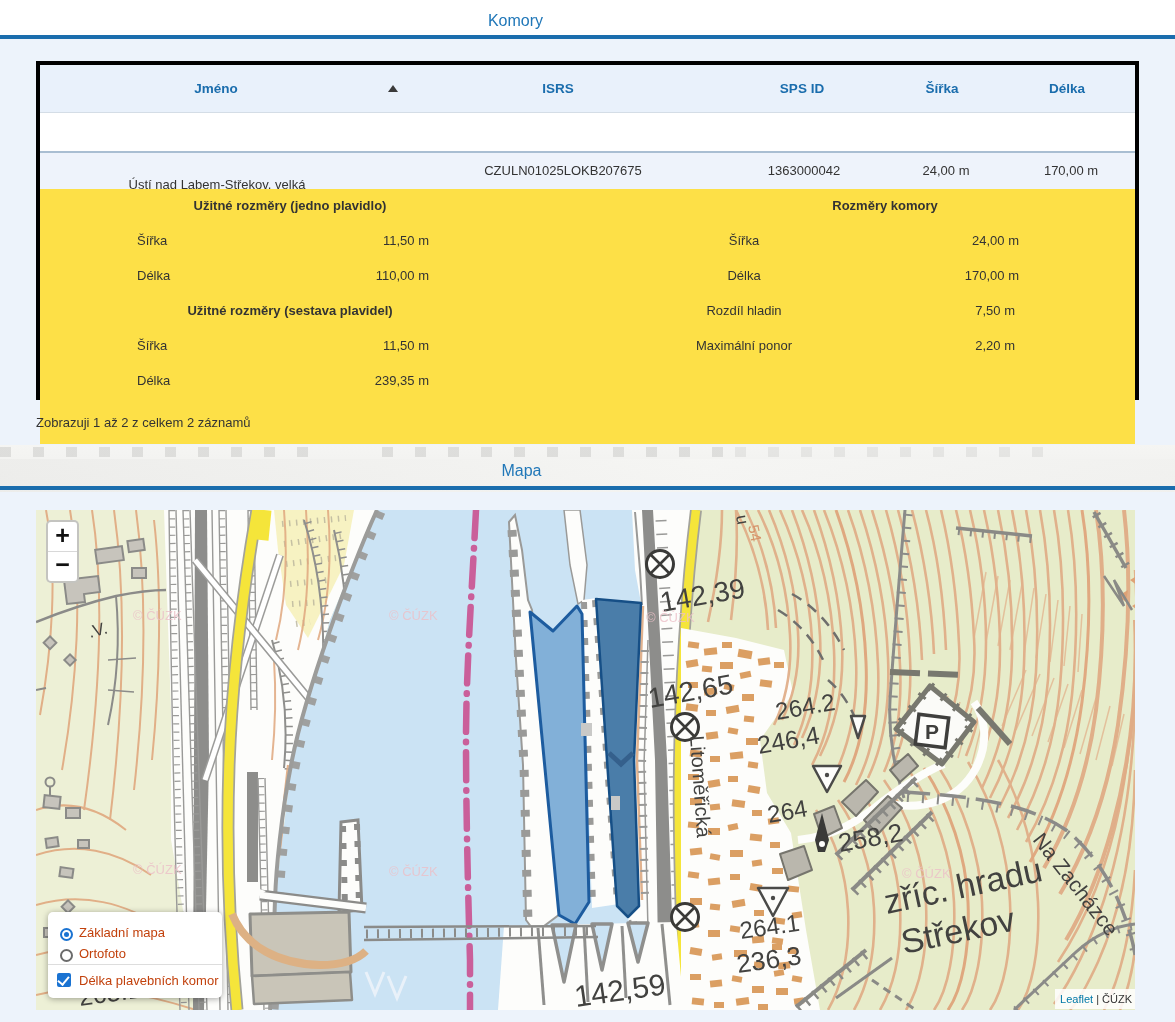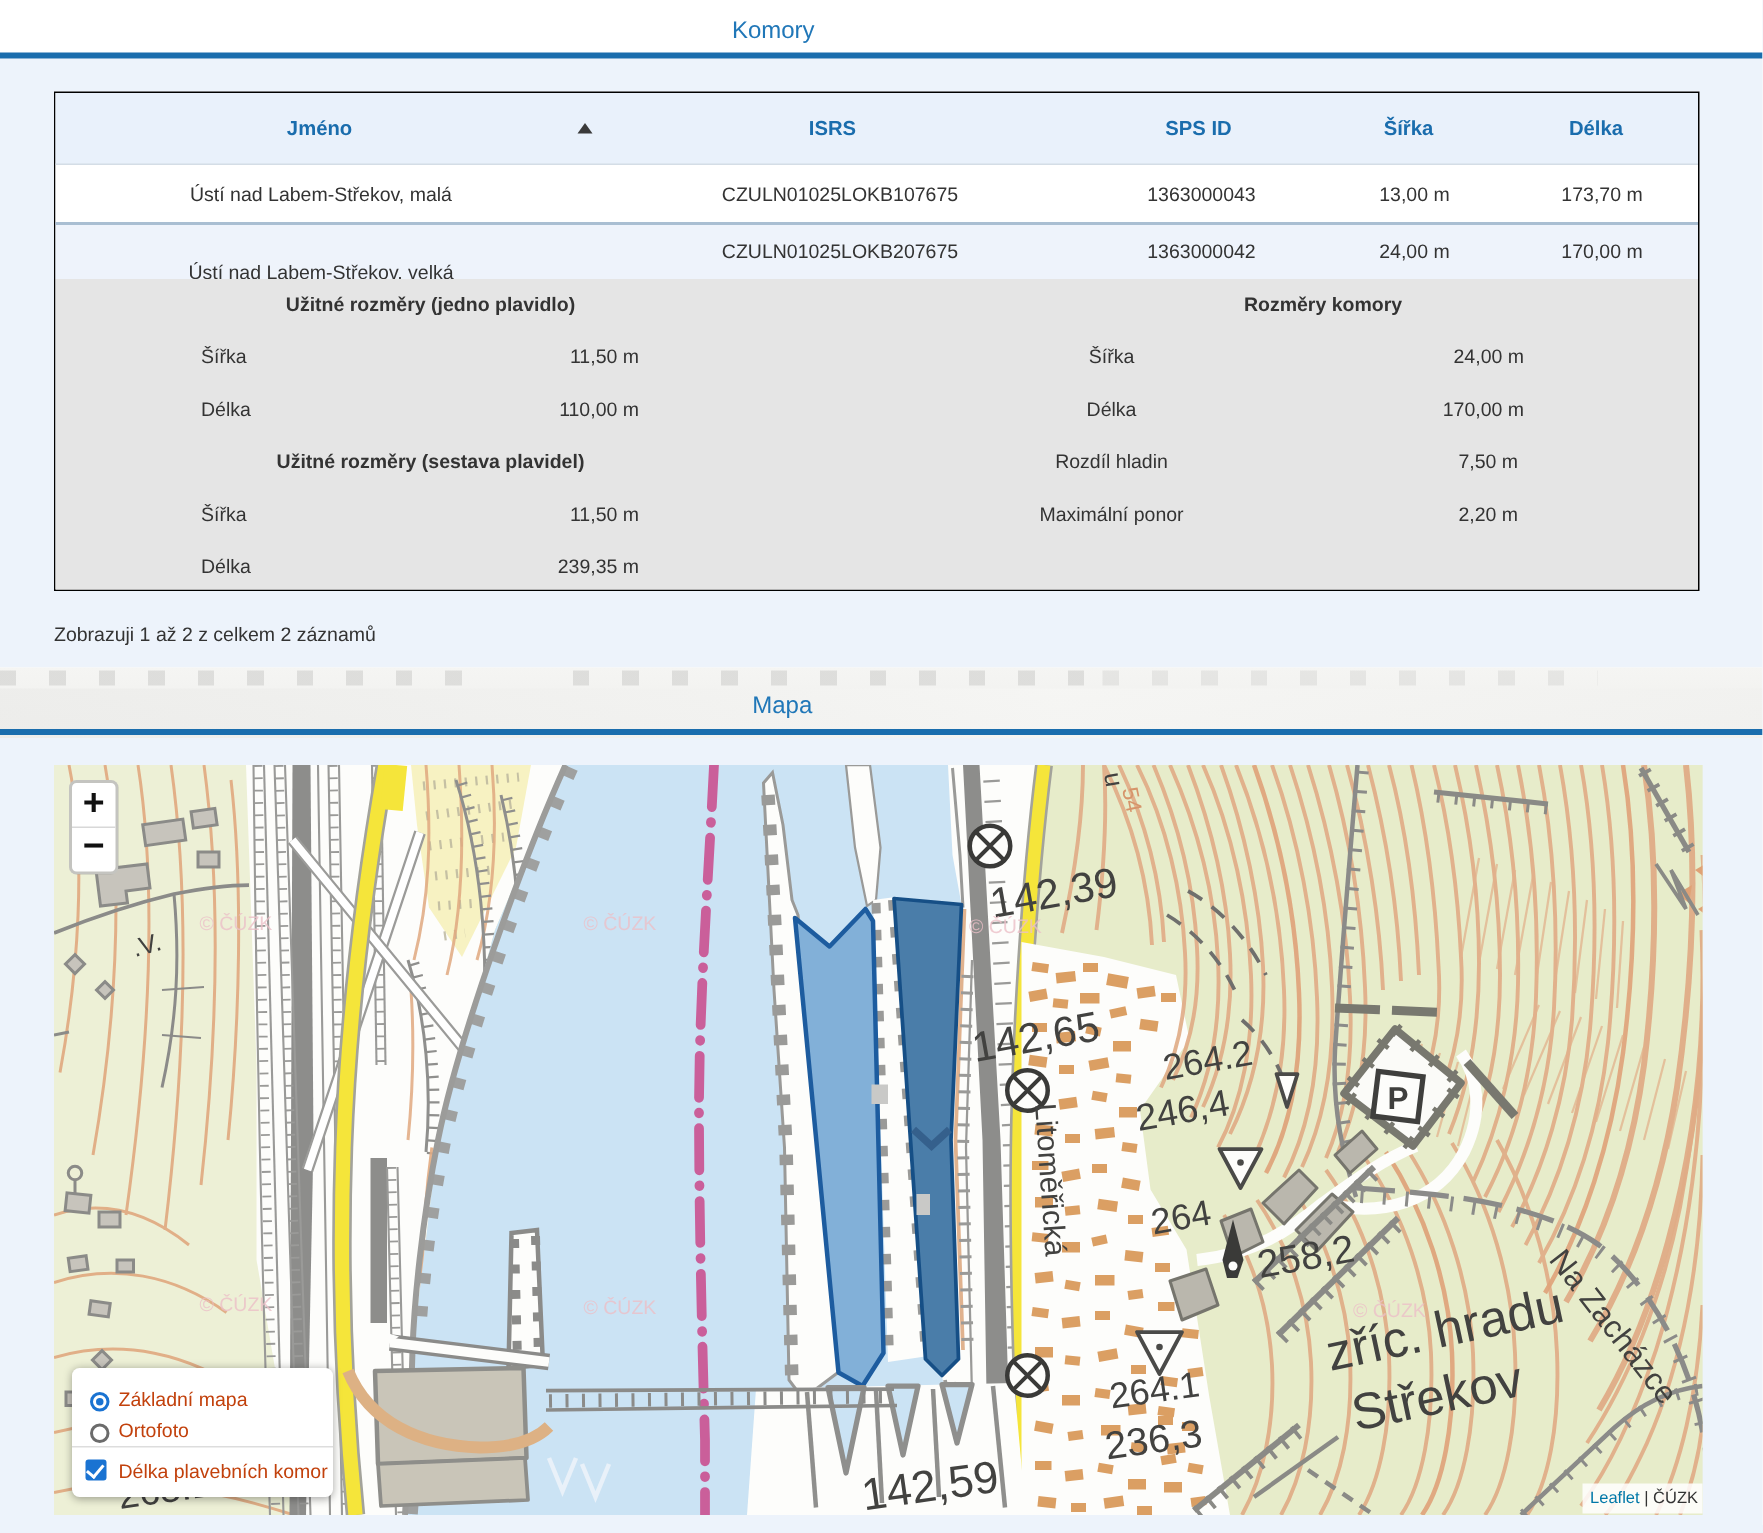--- a/index.html
+++ b/index.html
@@ -12,27 +12,27 @@
   .strip .winrow{position:absolute;left:0;top:2px;width:735px;height:10px;opacity:.45;
      background:repeating-linear-gradient(90deg,#c2c2c0 0 11px,transparent 11px 33px);}
   .strip .haze{position:absolute;left:0;top:14px;width:1175px;height:33px;
      background:linear-gradient(90deg,#ececea 0,#f2f2f0 40%,#f6f6f4 60%,#f1f1ef 100%);opacity:.8;}
   .bgB{left:0;top:492px;width:1175px;height:530px;background:#edf3fb;}
   .h1{left:0;top:12px;width:1031px;text-align:center;font-size:16px;color:#2077b8;}
   .rule1{left:0;top:35px;width:1175px;height:4px;background:#1a6dad;}
   .h2{left:0;top:462px;width:1043px;text-align:center;font-size:16px;color:#2077b8;}
   .rule2{left:0;top:486px;width:1175px;height:4px;background:#1a6dad;}
   
-  .tbl{left:36px;top:61px;width:1095px;height:331px;background:#fff;border:1px solid #000000;}
+  .tbl{left:36px;top:61px;width:1095px;height:331px;background:#fff;border:4px solid #000000;}
   .thead{position:absolute;left:0;top:0;width:1095px;height:47px;background:#e9f1fb;border-bottom:1px solid #d4dde6;}
   .th{position:absolute;transform:translateX(-50%);font-weight:bold;font-size:13.5px;color:#1a6dad;top:16px;white-space:nowrap;}
   .arrow{position:absolute;left:348px;top:20px;width:0;height:0;border-left:5px solid transparent;border-right:5px solid transparent;border-bottom:7px solid #3a3a3a;}
   .r1{position:absolute;left:0;top:48px;width:1095px;height:38px;background:#fff;}
   .r2{position:absolute;left:0;top:86px;width:1095px;height:38px;background:#eef3fb;border-top:2px solid #a9bed2;box-sizing:border-box;}
-  .det{position:absolute;left:0;top:124px;width:1095px;height:207px;background:#e5e5e5;}
+  .det{position:absolute;left:0;top:124px;width:1095px;height:255px;background:#fde047;}
   .td{position:absolute;transform:translateX(-50%);font-size:13px;color:#333;white-space:nowrap;}
   .tl{position:absolute;font-size:13px;color:#333;white-space:nowrap;}
   .tr{position:absolute;transform:translateX(-100%);font-size:13px;color:#333;white-space:nowrap;}
   .bold{font-weight:bold;}
   .note{left:36px;top:415px;font-size:13px;color:#333;}
   
   .map{left:36px;top:510px;width:1099px;height:500px;background:#e8ecca;}
   .zoomctl{left:46px;top:520px;width:29px;height:59px;background:#fff;border:2px solid rgba(100,100,90,.38);border-radius:5px;}
   .zbtn{position:absolute;left:0;width:29px;height:29px;text-align:center;font-size:25px;font-weight:bold;color:#111;line-height:27px;}
   .zsep{position:absolute;left:0;top:29px;width:29px;height:1px;background:#d8d8d8;}
@@ -64,27 +64,20 @@
   <div class="abs rule2"></div>
 
   <div class="abs tbl">
     <div class="thead">
       <span class="th" style="left:176px;">Jméno</span>
       <span class="arrow"></span>
       <span class="th" style="left:518px;">ISRS</span>
       <span class="th" style="left:762px;">SPS ID</span>
       <span class="th" style="left:902px;">Šířka</span>
       <span class="th" style="left:1027px;">Délka</span>
-    </div>
-    <div class="r1">
-      <span class="td" style="left:177px;top:12px;">Ústí nad Labem-Střekov, malá</span>
-      <span class="td" style="left:523px;top:12px;">CZULN01025LOKB107675</span>
-      <span class="td" style="left:764px;top:12px;">1363000043</span>
-      <span class="td" style="left:906px;top:12px;">13,00 m</span>
-      <span class="td" style="left:1031px;top:12px;">173,70 m</span>
     </div>
     <div class="r2">
       <span class="td" style="left:177px;top:24px;">Ústí nad Labem-Střekov, velká</span>
       <span class="td" style="left:523px;top:10px;">CZULN01025LOKB207675</span>
       <span class="td" style="left:764px;top:10px;">1363000042</span>
       <span class="td" style="left:906px;top:10px;">24,00 m</span>
       <span class="td" style="left:1031px;top:10px;">170,00 m</span>
     </div>
     <div class="det">
       <span class="td bold" style="left:250px;top:9px;">Užitné rozměry (jedno plavidlo)</span>

